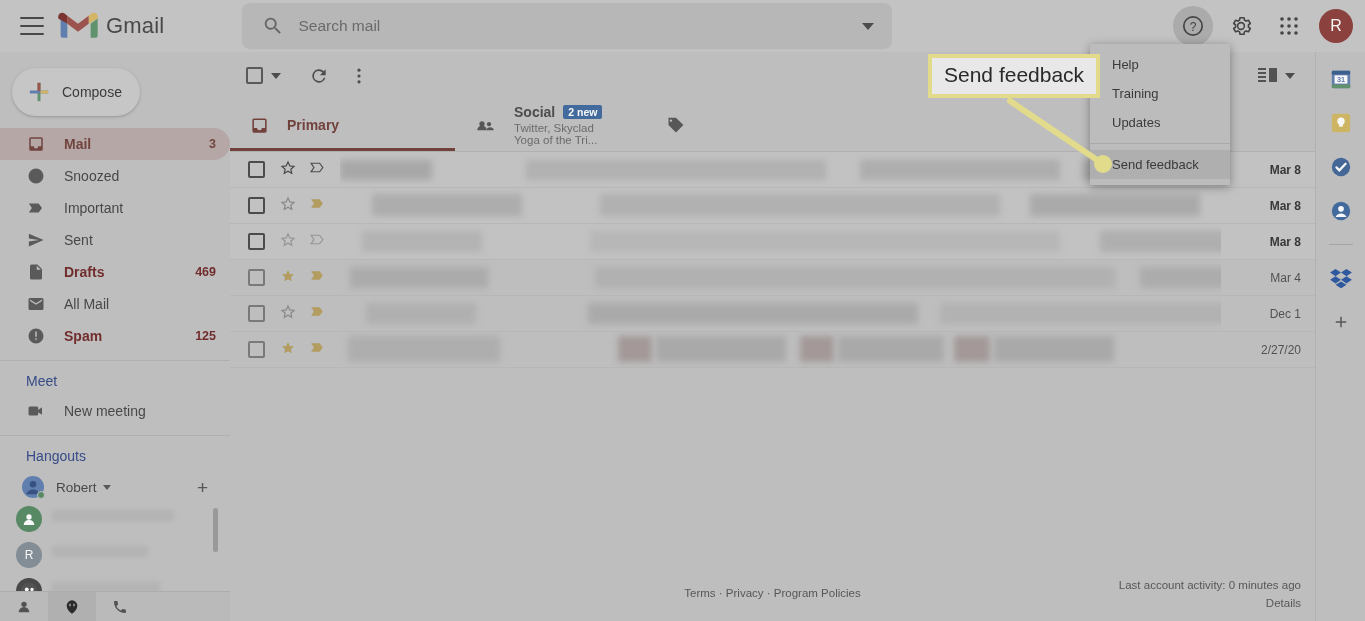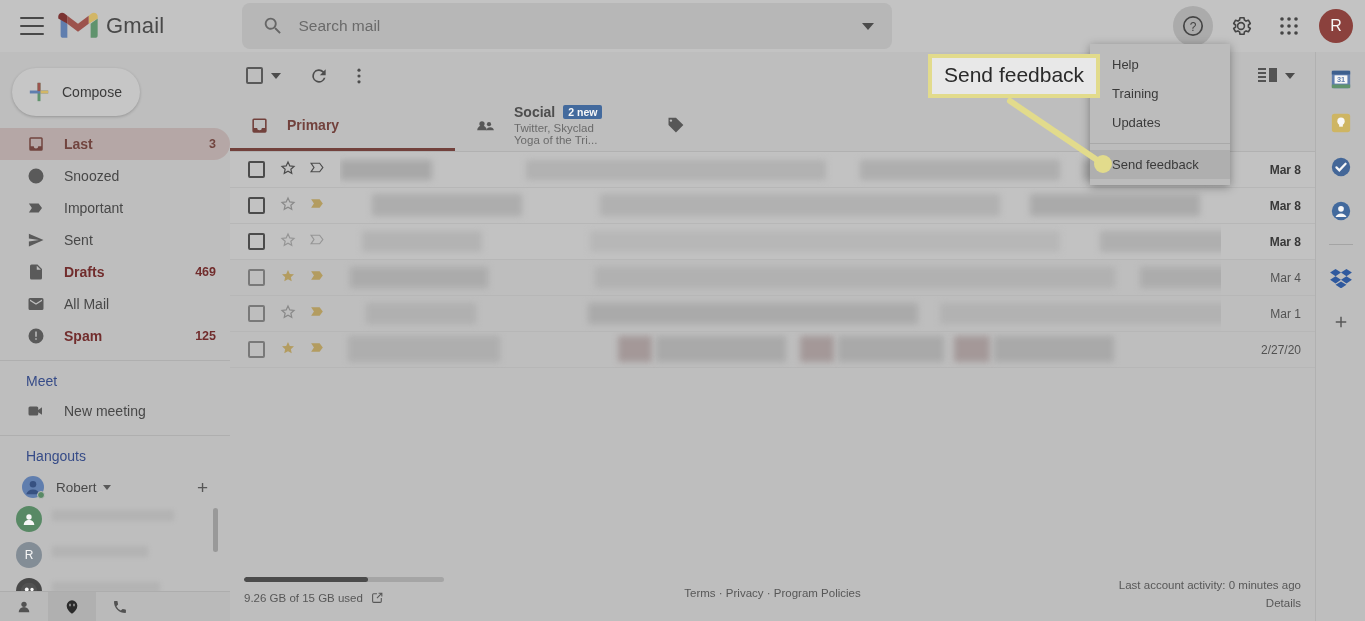--- a/index.html
+++ b/index.html
@@ -293,21 +293,21 @@
     </div>
 
     <div class="navlist">
 
       <div class="navitem selected">
         <span class="nv-ic">
           <svg width="18" height="18" viewBox="0 0 24 24">
               <path fill="#a13b2e" d="M19 3H5a2 2 0 0 0-2 2v14a2 2 0 0 0 2 2h14a2 2 0 0 0 2-2V5a2 2 0 0 0-2-2zm0 12h-4a3 3 0 0 1-6 0H5V5h14z"></path>
             </svg>
         </span>
-        <span class="nv-label">Last</span>
+        <span class="nv-label">Mail</span>
         <span class="nv-count">3</span>
       </div>
 
       <div class="navitem">
         <span class="nv-ic">
           <svg width="18" height="18" viewBox="0 0 24 24">
               <path fill="#5d5d5d" d="M12 2a10 10 0 1 0 0 20 10 10 0 0 0 0-20zm1 10.6V6h-2v7.4l5.2 3.1 1-1.7z"></path>
             </svg>
         </span>
         <span class="nv-label">Snoozed</span>
@@ -613,21 +613,21 @@
         <span class="mi-imp">
           <svg width="17" height="17" viewBox="0 0 24 24">
               <path fill="#d4a017" d="M3 6h12l4.5 6-4.5 6H3l4-6z"></path>
             </svg>
         </span>
         <span class="mi-body">
           <i class="blurbar" style="left:26px;top:7px;width:110px;height:21px;background:#b5b5b5;"></i>
           <i class="blurbar" style="left:248px;top:7px;width:330px;height:21px;background:#afafaf;"></i>
           <i class="blurbar" style="left:600px;top:7px;width:310px;height:21px;background:#b8b8b8;"></i>
         </span>
-        <span class="mi-date">Mar 1</span>
+        <span class="mi-date">Dec 1</span>
       </div>
 
 
       <div class="mailitem">
         <span class="mi-cb"></span>
         <span class="mi-star">
           <svg width="18" height="18" viewBox="0 0 24 24">
               <path fill="#d4a017" d="m12 4 2.4 5.2 5.6.6-4.2 3.8 1.2 5.5L12 16.3l-5 2.8 1.2-5.5L4 9.8l5.6-.6z"></path>
             </svg>
         </span>
@@ -643,31 +643,20 @@
           <i class="blurbar" style="left:460px;top:4px;width:34px;height:26px;background:#b49a9a;"></i>
           <i class="blurbar" style="left:498px;top:4px;width:106px;height:26px;background:#aeaeae;"></i>
           <i class="blurbar" style="left:614px;top:4px;width:36px;height:26px;background:#b49a9a;"></i>
           <i class="blurbar" style="left:654px;top:4px;width:120px;height:26px;background:#aeaeae;"></i>
         </span>
         <span class="mi-date">2/27/20</span>
       </div>
     </div>
 
     <div class="footer">
-      <div class="storage">
-        <div class="storage-track">
-          <div class="storage-fill" id="storage-fill" style="width: 62%;"></div>
-        </div>
-        <div class="storage-text">
-          <span>9.26 GB of 15 GB used</span>
-          <svg width="13" height="13" viewBox="0 0 24 24">
-            <path fill="none" stroke="#5a5a5a" stroke-width="2" d="M19 13v6a2 2 0 0 1-2 2H5a2 2 0 0 1-2-2V7a2 2 0 0 1 2-2h6M14 4h6v6M20 4l-9 9"></path>
-          </svg>
-        </div>
-      </div>
 
       <div class="footer-mid">
         <a>Terms</a>
         <span>·</span>
         <a>Privacy</a>
         <span>·</span>
         <a>Program Policies</a>
       </div>
 
       <div class="footer-right">

